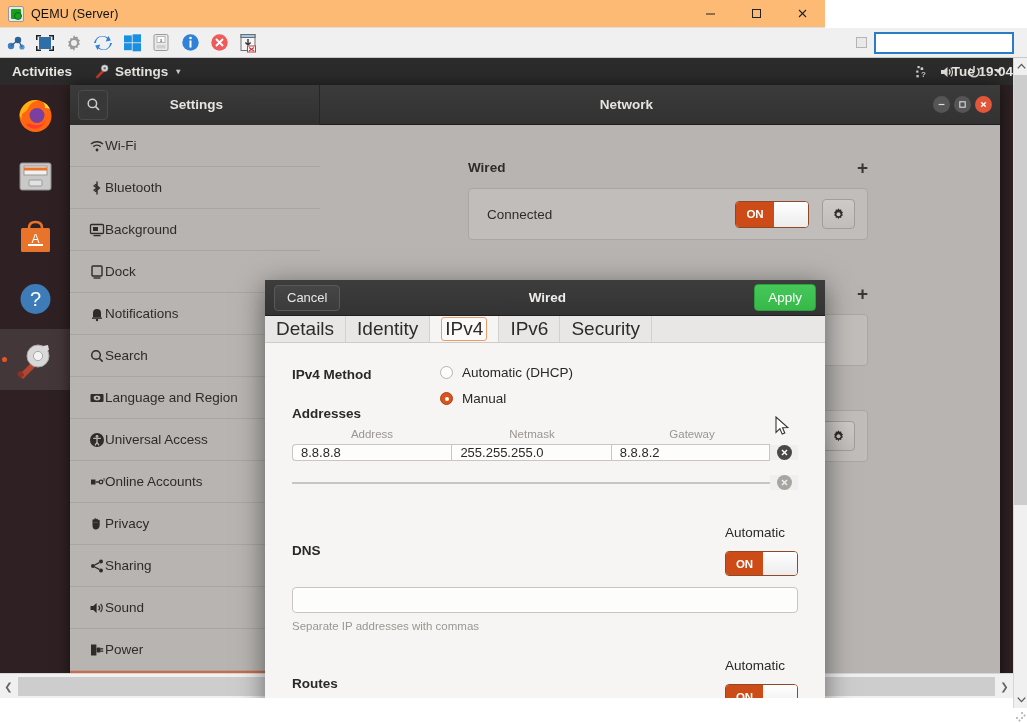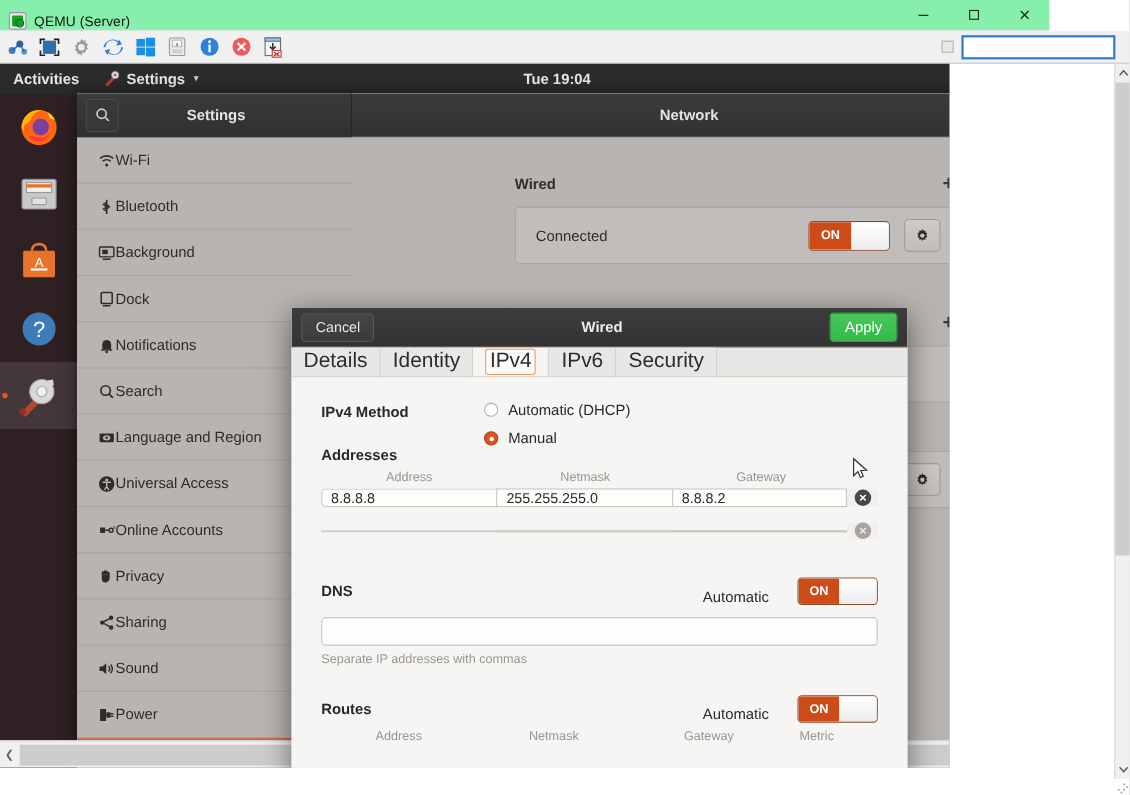--- a/index.html
+++ b/index.html
@@ -6,23 +6,23 @@
   html,body { width:1027px; height:723px; overflow:hidden; }
   body {
     font-family: "Liberation Sans", sans-serif;
     font-size: 13px;
     background: #ffffff;
     position: relative;
   }
 
   
   #qemu-titlebar{
-    position:absolute; left:0; top:0; width:954px; height:28px;
-    background:#86efac; border-bottom:1px solid #dedede;
-    display:flex; align-items:flex-end;
+    position:absolute; left:0; top:0; width:825px; height:28px;
+    background:#fdba74; border-bottom:1px solid #dedede;
+    display:flex; align-items:center;
   }
   #qemu-titlebar .q-icon{
     width:16px; height:16px; margin-left:8px; margin-right:7px;
     background:#e8e8e8; border:1px solid #999; border-radius:2px;
     position:relative; flex:none;
   }
   #qemu-titlebar .q-icon::after{
     content:""; position:absolute; left:2px; top:2px; right:2px; bottom:2px;
     background:#18a018; border-radius:1px;
   }
@@ -45,35 +45,35 @@
             display:flex; align-items:center; justify-content:center;}
   .tb-spacer{flex:1;}
   .tb-smallbox{width:11px;height:11px;border:1px solid #b4b4b4;background:#e9e9e9;margin-right:7px;}
   #qemu-addrinput{
     width:140px; height:22px; background:#fff; border:2px solid #2a7cc7;
     margin-right:13px;
   }
 
   
   #guest{
-    position:absolute; left:0; top:58px; width:863px; height:640px;
+    position:absolute; left:0; top:58px; width:1013px; height:640px;
     overflow:hidden; background:#2c2022;
   }
 
   
   #gnome-topbar{
     position:absolute; left:0; top:0; width:1013px; height:27px;
     background:#2b2b2b; color:#e8e6e3; display:flex; align-items:center;
     font-size:13.5px; font-weight:bold;
   }
   #activities{ margin-left:12px; }
   #app-menu{ margin-left:22px; display:flex; align-items:center; gap:6px;}
   .app-menu-icon{ width:15px;height:15px; display:inline-block;}
   .caret{ font-size:8px; opacity:.85; margin-left:2px;}
-  #clock{ position:absolute; left:0; right:0; text-align:center; pointer-events:none;}
+  #clock{ position:absolute; left:0; right:0; text-align:right; pointer-events:none;}
   #tray{ margin-left:auto; display:flex; align-items:center; gap:11px; margin-right:10px;}
   .tray-ic{width:16px;height:16px;display:block;}
 
   
   #dock{
     position:absolute; left:0; top:27px; width:70px; height:613px;
     background:rgba(48,33,35,.96);
   }
   .dock-item{
     position:relative; width:70px; height:61px;
@@ -232,21 +232,21 @@
     width:28px; display:flex;align-items:center;justify-content:center;
     background:#f1efed;
   }
   .del-circle{
     width:15px;height:15px;border-radius:50%;background:#4a4745;
     display:flex;align-items:center;justify-content:center;
   }
   .del-circle.dim{ background:#a8a4a0;}
   .del-circle svg{display:block;}
 
-  .auto-wrap{ margin-left:auto; display:flex; align-items:flex-end; gap:26px;}
+  .auto-wrap{ margin-left:auto; display:flex; align-items:flex-start; gap:11px;flex-direction:column;}
   .auto-lbl{ font-size:13.5px; color:#2b2927;}
   .toggle.sm{ width:73px;height:25px;}
   .toggle.sm .on{flex:0 0 37px;}
 
   .dns-input{
     margin-top:11px; height:26px; background:#fdfdfc;
     border:1px solid #c9c5c1; border-radius:4px;
   }
   .hint{ margin-top:7px; font-size:11.5px; color:#9a9691;}
 

